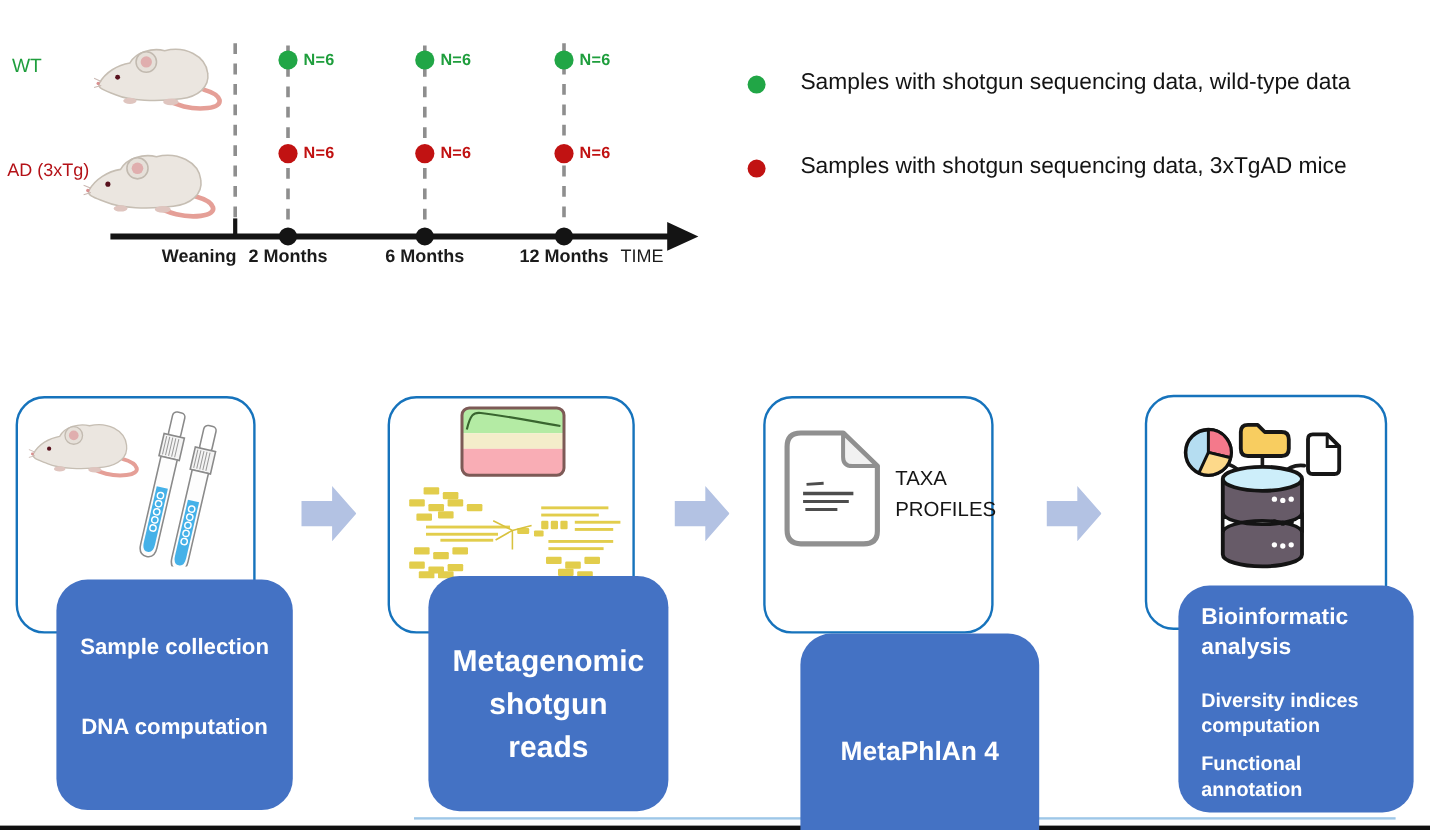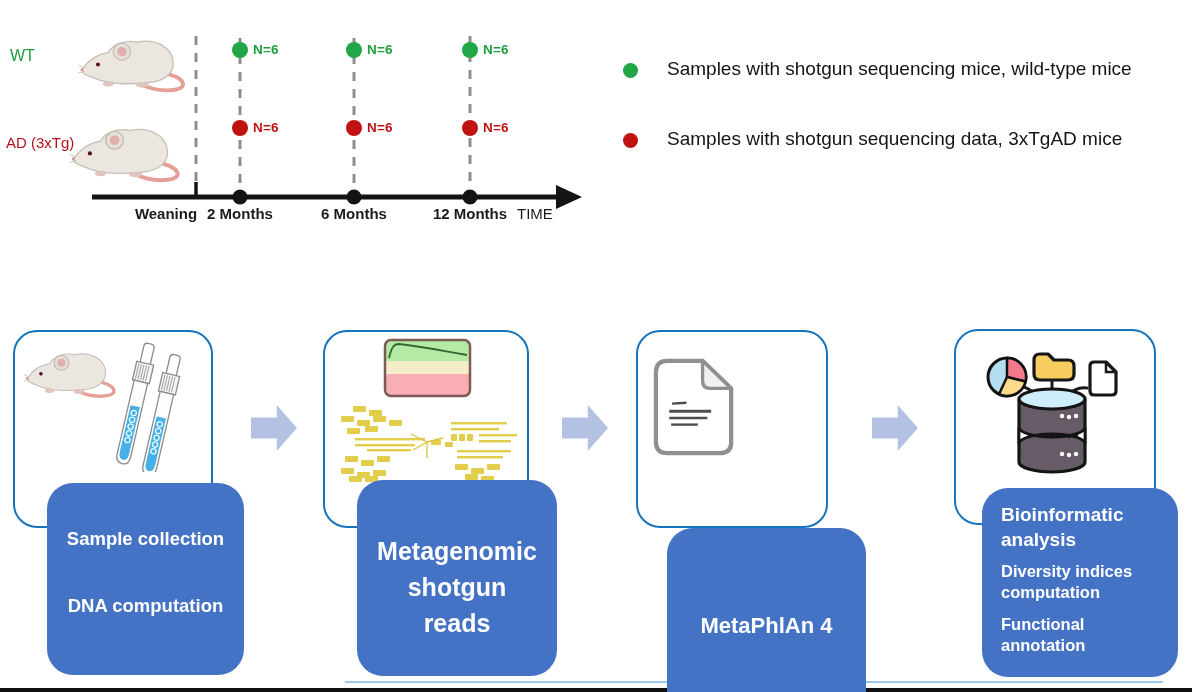--- a/index.html
+++ b/index.html
@@ -24,21 +24,21 @@
   .legend-text { font-size:19px; color:#141414; margin-left:29px; white-space:nowrap; }
 
   
   .step-card { position:absolute; background:#fff; border:2.5px solid #1673bc; border-radius:24px; }
   .step-box { position:absolute; background:#4472c4; border-radius:26px; color:#fff; font-weight:bold; z-index:5; }
   .step-box.center { display:flex; flex-direction:column; align-items:center; justify-content:center; text-align:center; }
   .box1 { gap:45px; font-size:18.5px; }
   .box2 { font-size:25px; line-height:36px; padding-top:17px; }
   .box3 { font-size:22px;margin-top:48px; }
   .box4 { padding:15px 12px 0 19px; }
-  .box4 .line-lg { font-size:19px; line-height:1.3; margin-bottom:9px; }
+  .box4 .line-lg { font-size:19px; line-height:1.3; margin-bottom:22px; }
   .box4 .line-sm { font-size:16.5px; line-height:1.28; margin-bottom:10px; }
 
   .flow-arrow { position:absolute; width:46px; height:48px; background:#b3c2e3;
     clip-path:polygon(0% 28%, 56% 28%, 56% 2%, 100% 50%, 56% 98%, 56% 72%, 0% 72%); }
 
   .taxa-caption { position:absolute; font-size:17px; line-height:1.55; color:#151515; }
 
   .divider-light { position:absolute; background:#9ec7e8; }
   .bottom-bar { position:absolute; background:#101010; }
 </style>
@@ -123,21 +123,21 @@
 
     <div class="abs tp-label" style="left:125px;top:205px;width:82px">Weaning</div>
     <div class="abs tp-label" style="left:199px;top:205px;width:82px">2 Months</div>
     <div class="abs tp-label" style="left:313px;top:205px;width:82px">6 Months</div>
     <div class="abs tp-label" style="left:427px;top:205px;width:86px">12 Months</div>
     <div class="abs time-label" style="left:517px;top:205px">TIME</div>
 
     <div>
       <div class="legend-row" style="left:623px;top:58px">
         <span class="legend-dot green" style="margin-top:5px"></span>
-        <span class="legend-text">Samples with shotgun sequencing mice, wild-type mice</span>
+        <span class="legend-text">Samples with shotgun sequencing data, wild-type data</span>
       </div>
       <div class="legend-row" style="left:623px;top:128px">
         <span class="legend-dot red" style="margin-top:5px"></span>
         <span class="legend-text">Samples with shotgun sequencing data, 3xTgAD mice</span>
       </div>
     </div>
   </div>
 
   <div>
 
@@ -210,20 +210,21 @@
       <svg class="abs" style="left:12px;top:25px" width="88" height="100" viewBox="0 0 90 105">
         <path d="M17 4 H54 L84 33 V90 Q84 101 72 101 H17 Q5 101 5 89 V16 Q5 4 17 4 Z" fill="#fff" stroke="#909090" stroke-width="4.5" stroke-linejoin="round"></path>
         <path d="M54 4 L84 33 H62 Q54 33 54 25 Z" fill="#f1f1f1" stroke="#909090" stroke-width="3.5" stroke-linejoin="round"></path>
         <g stroke="#4d4d4d">
           <line x1="22" y1="49" x2="37" y2="48" stroke-width="2.5"></line>
           <line x1="19" y1="57" x2="63" y2="57" stroke-width="3"></line>
           <line x1="19" y1="64" x2="59" y2="64" stroke-width="2.5"></line>
           <line x1="21" y1="71" x2="49" y2="71" stroke-width="2.5"></line>
         </g>
       </svg>
+      <div class="taxa-caption" style="left:108px;top:54px;width:104px">TAXA PROFILES</div>
     </div>
 
     <div class="step-card" style="left:954px;top:329px;width:202px;height:196px">
       <svg class="abs" style="left:26px;top:16px" width="140" height="135" viewBox="0 0 140 135">
         <g stroke="#1a1a1a" stroke-width="3" fill="none" stroke-linecap="round">
           <path d="M54 48 C48 42 44 40 38 39"></path>
           <path d="M70 44 L70 33"></path>
           <path d="M86 48 C92 42 98 40 105 41"></path>
         </g>
         <circle cx="25" cy="30" r="19" fill="#b5ddf1" stroke="#111" stroke-width="3"></circle>

